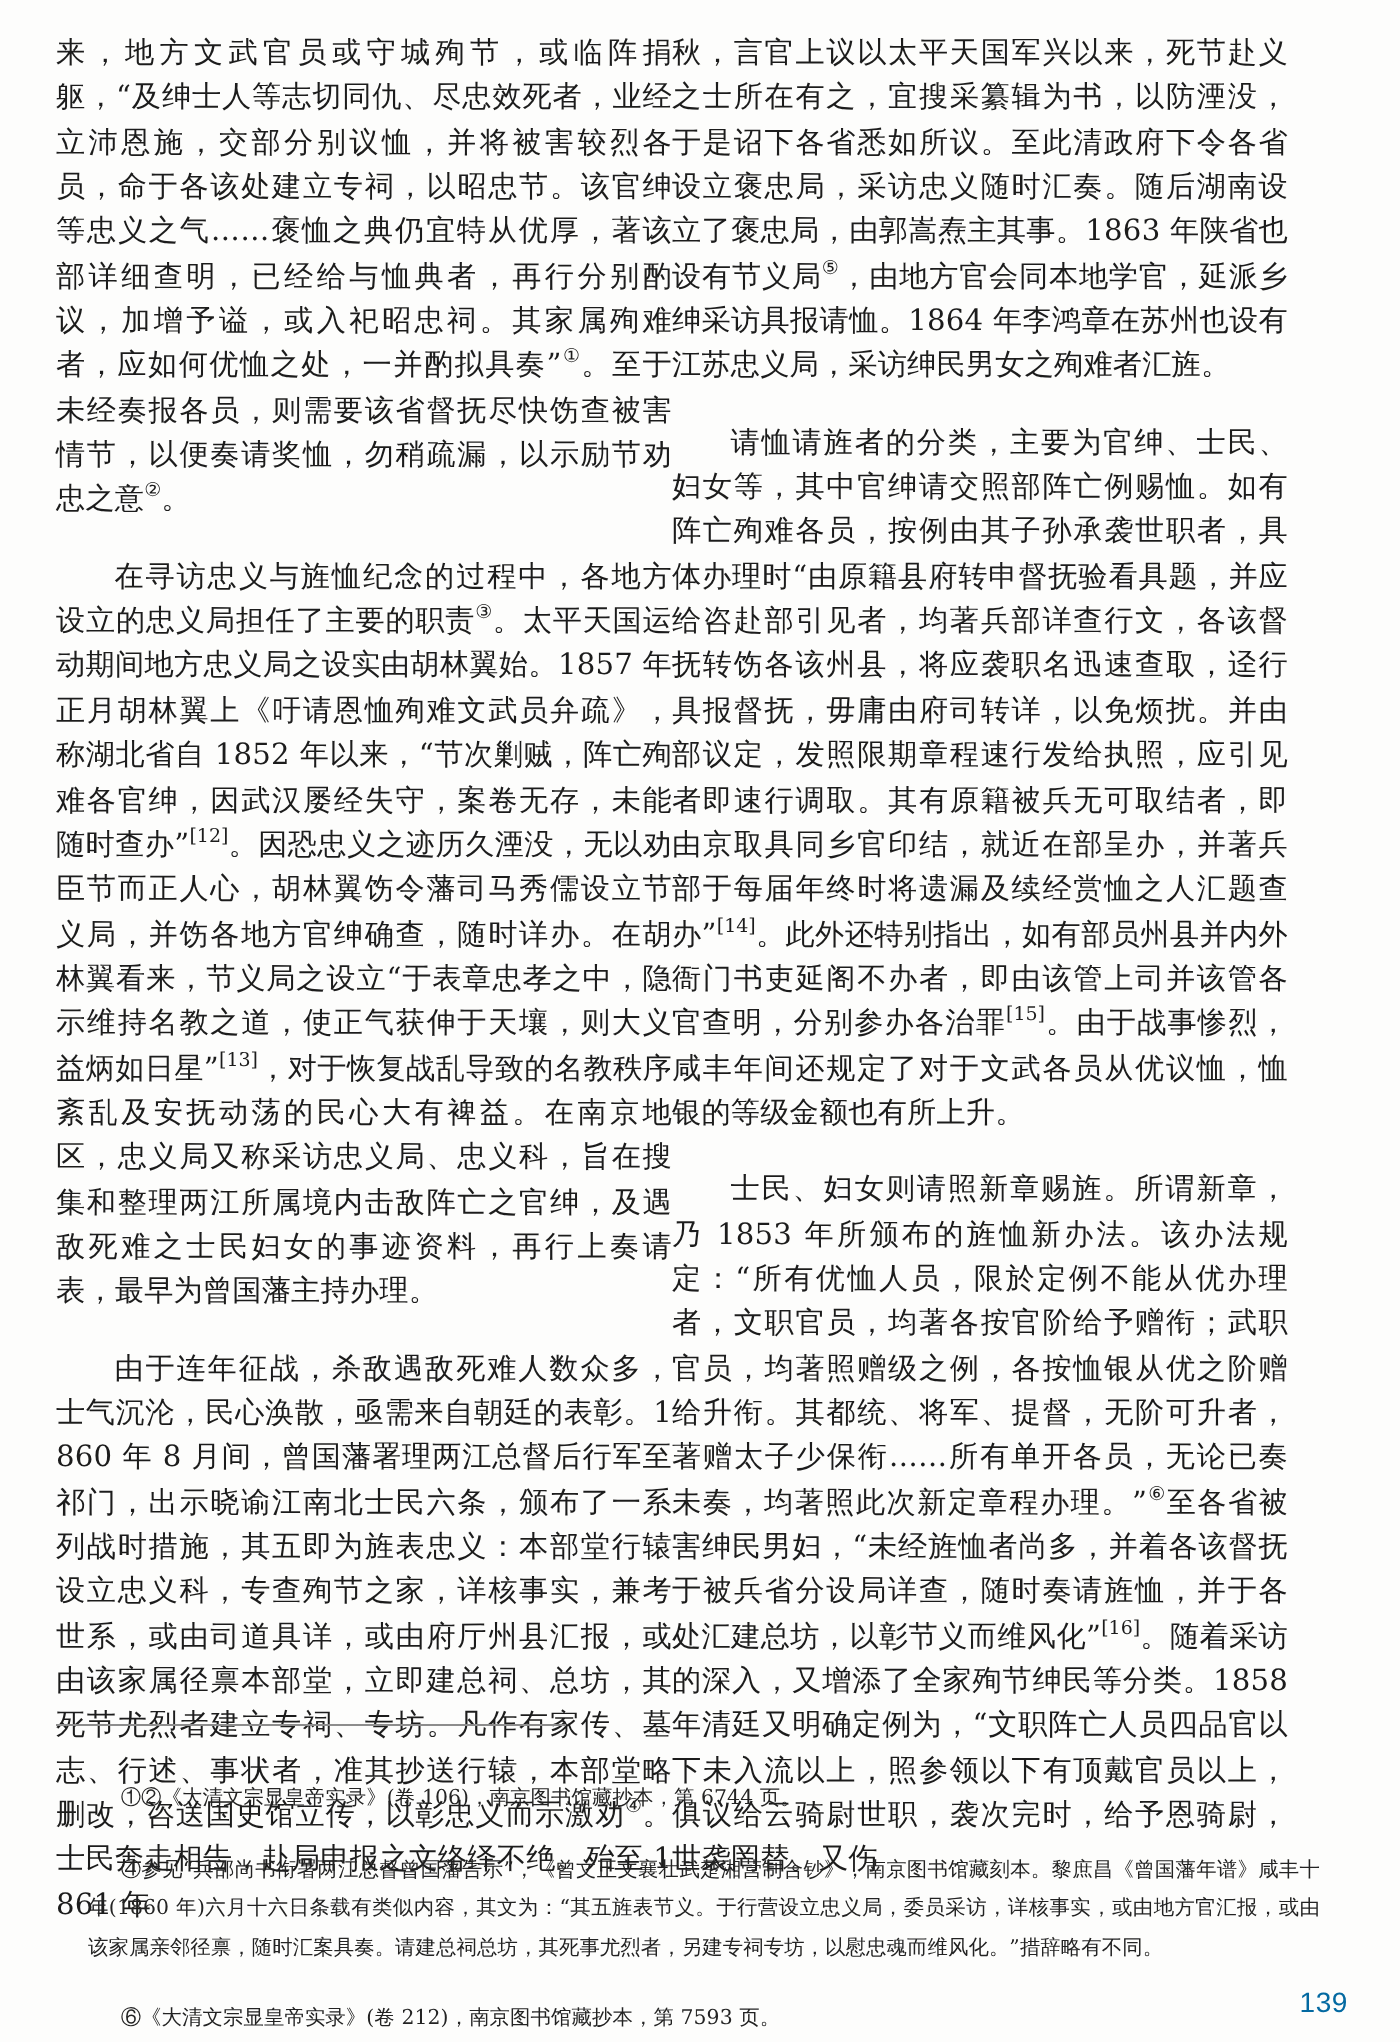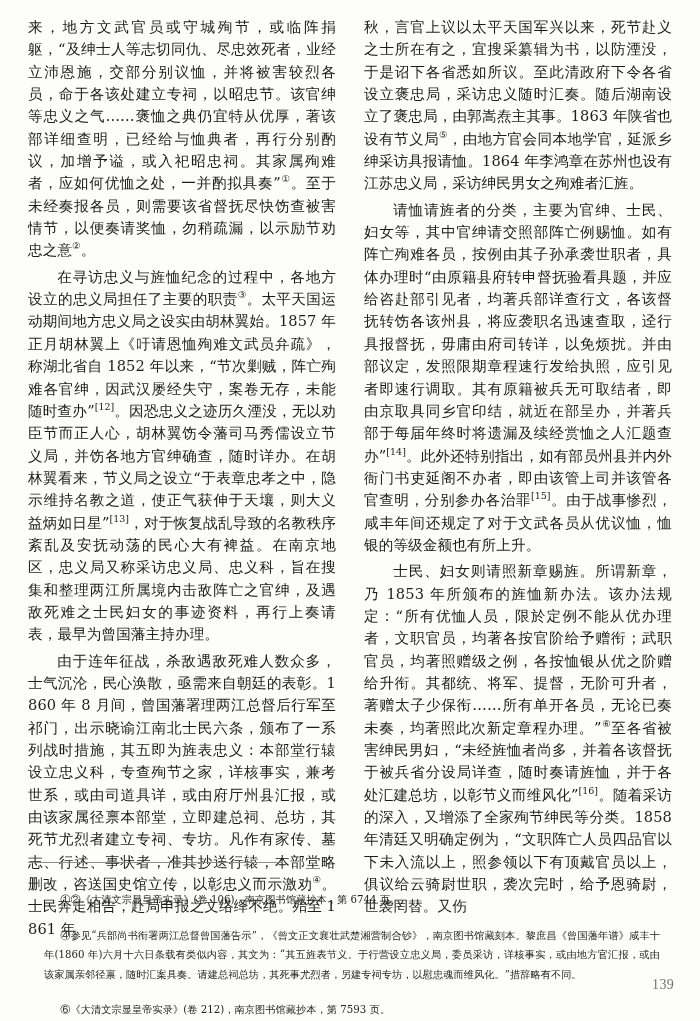--- a/index.html
+++ b/index.html
@@ -20,21 +20,20 @@
 
   
   .body-area {
     position: absolute;
     left: 28px;
     top: 16px;
     width: 644px;
     height: 820px;
     display: flex;
     flex-direction: row;
-    gap: 28px;
   }
   .col {
     width: 308px;
     display: block;
   }
 
   .para {
     margin: 0;
     font-size: 14.6px;
     line-height: 22.35px;
@@ -43,21 +42,21 @@
     text-align-last: left;
     letter-spacing: 0.1px;
     color: #1c1c1c;
     word-break: break-all;
     text-indent: 0;
   }
   .para.indent {
     text-indent: 2em;
   }
   .para + .para {
-    margin-top: 4px;
+    margin-top: 16px;
   }
 
   
   sup.note {
     font-size: 9.5px;
     vertical-align: super;
     line-height: 0;
     letter-spacing: 0;
   }
   sup.brk {
@@ -94,25 +93,25 @@
     text-align: justify;
     text-align-last: left;
     word-break: break-all;
     white-space: normal;
   }
 
   
   .folio {
     position: absolute;
     right: 26px;
-    bottom: 28px;
+    bottom: 12px;
     font-size: 14px;
-    color: #737373;
+    color: #0369a1;
     letter-spacing: 0.3px;
-    font-family: Liberation Serif, serif;
+    font-family: Liberation Sans, sans-serif;
   }
 </style>
 </head>
 <body>
 
 <div class="page">
 
   <div class="body-area">
 
     <div class="col">

